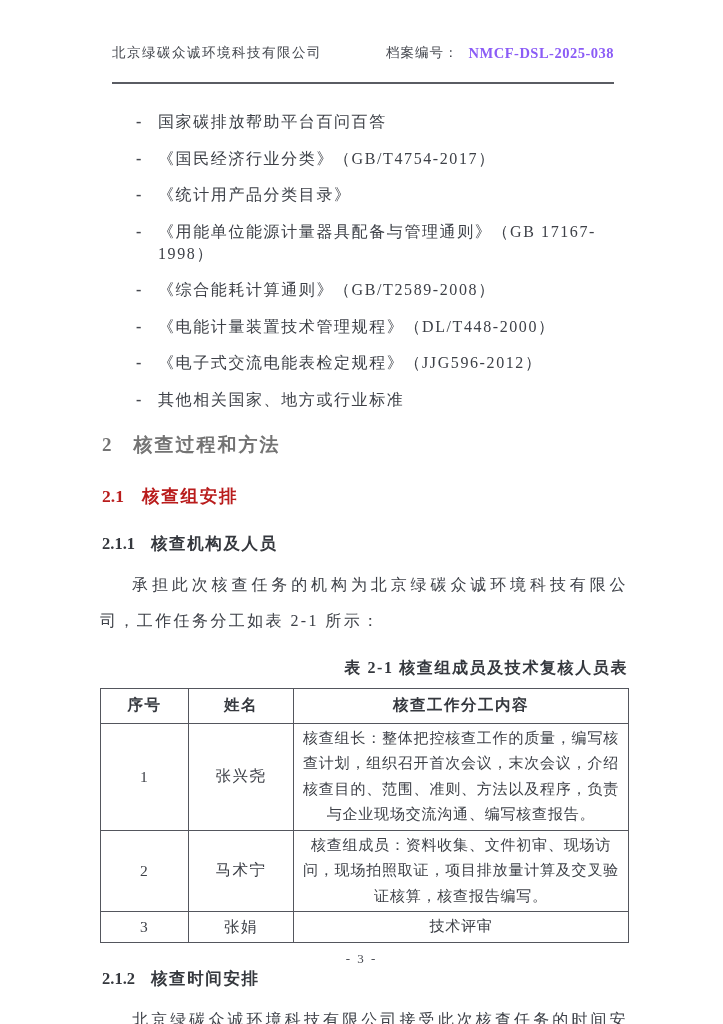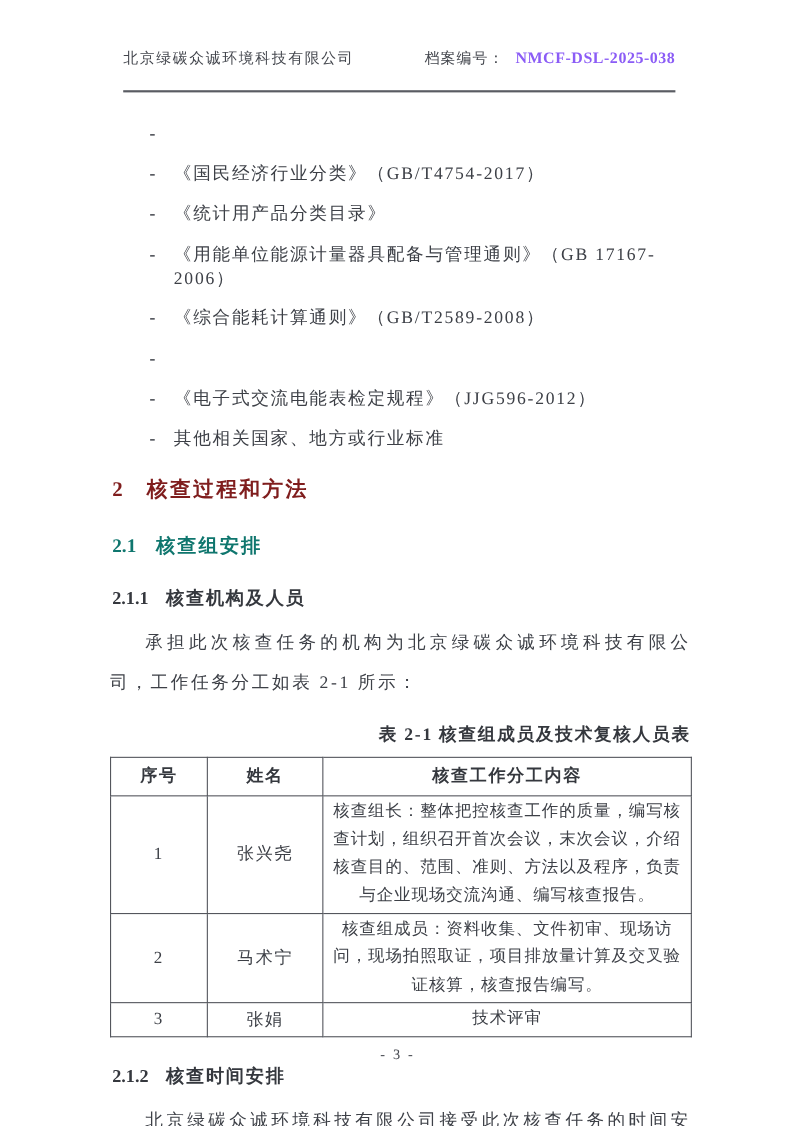--- a/index.html
+++ b/index.html
@@ -48,23 +48,23 @@
     color: #3d4047;
   }
   .ref-item .dash {
     width: 22px;
     flex: 0 0 22px;
     margin-left: 36px;
     font-weight: 600;
     color: #45484f;
   }
   
-  .h1 { font-size: 19px; font-weight: 700; letter-spacing: 2px; color: #7f1d1d; margin: 21px 0 0 2px; }
+  .h1 { font-size: 19px; font-weight: 700; letter-spacing: 2px; color: #737373; margin: 21px 0 0 2px; }
   .h1 .num { margin-right: 22px; letter-spacing: 0; }
-  .h2 { font-size: 17.5px; font-weight: 700; letter-spacing: 1.8px; color: #0f766e; margin: 26px 0 0 2px; }
+  .h2 { font-size: 17.5px; font-weight: 700; letter-spacing: 1.8px; color: #b91c1c; margin: 26px 0 0 2px; }
   .h2 .num { margin-right: 18px; letter-spacing: 0; }
   .h3 { font-size: 16.5px; font-weight: 700; letter-spacing: 1.6px; color: #35383e; margin: 25px 0 0 2px; }
   .h3 .num { margin-right: 16px; letter-spacing: 0; margin-top: 16px; }
   
   .para {
     font-size: 16px;
     line-height: 36px;
     letter-spacing: 2.4px;
     text-indent: 2em;
     text-align: justify;
@@ -135,39 +135,41 @@
     <span>北京绿碳众诚环境科技有限公司</span>
     <span class="right">
       <span>档案编号：</span>
       <span class="archive-no">NMCF-DSL-2025-038</span>
     </span>
   </div>
 
   <ul class="ref-list">
     <li class="ref-item">
       <span class="dash">-</span>
+      <span>国家碳排放帮助平台百问百答</span>
     </li>
     <li class="ref-item">
       <span class="dash">-</span>
       <span>《国民经济行业分类》（GB/T4754-2017）</span>
     </li>
     <li class="ref-item">
       <span class="dash">-</span>
       <span>《统计用产品分类目录》</span>
     </li>
     <li class="ref-item">
       <span class="dash">-</span>
-      <span>《用能单位能源计量器具配备与管理通则》（GB 17167-2006）</span>
+      <span>《用能单位能源计量器具配备与管理通则》（GB 17167-1998）</span>
     </li>
     <li class="ref-item">
       <span class="dash">-</span>
       <span>《综合能耗计算通则》（GB/T2589-2008）</span>
     </li>
     <li class="ref-item">
       <span class="dash">-</span>
+      <span>《电能计量装置技术管理规程》（DL/T448-2000）</span>
     </li>
     <li class="ref-item">
       <span class="dash">-</span>
       <span>《电子式交流电能表检定规程》（JJG596-2012）</span>
     </li>
     <li class="ref-item">
       <span class="dash">-</span>
       <span>其他相关国家、地方或行业标准</span>
     </li>
   </ul>

